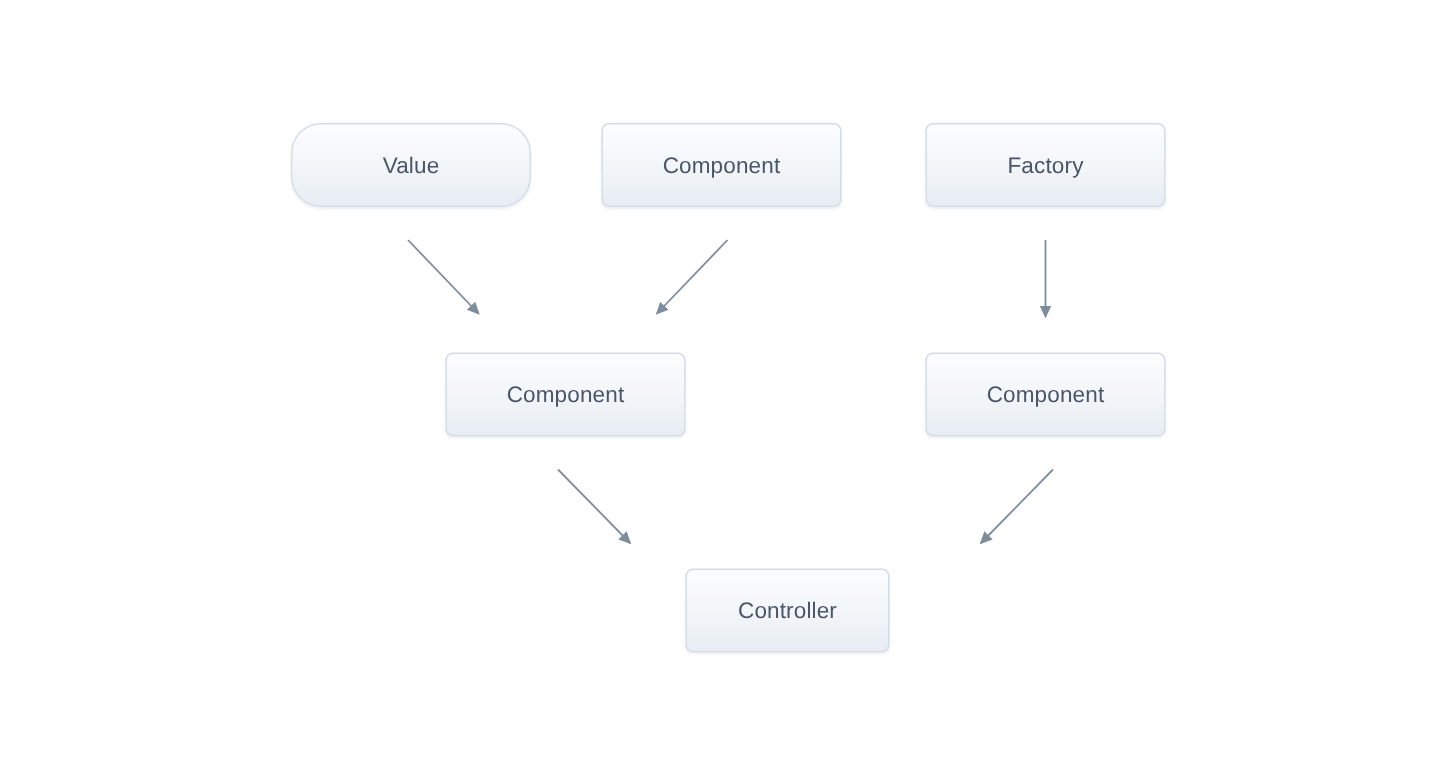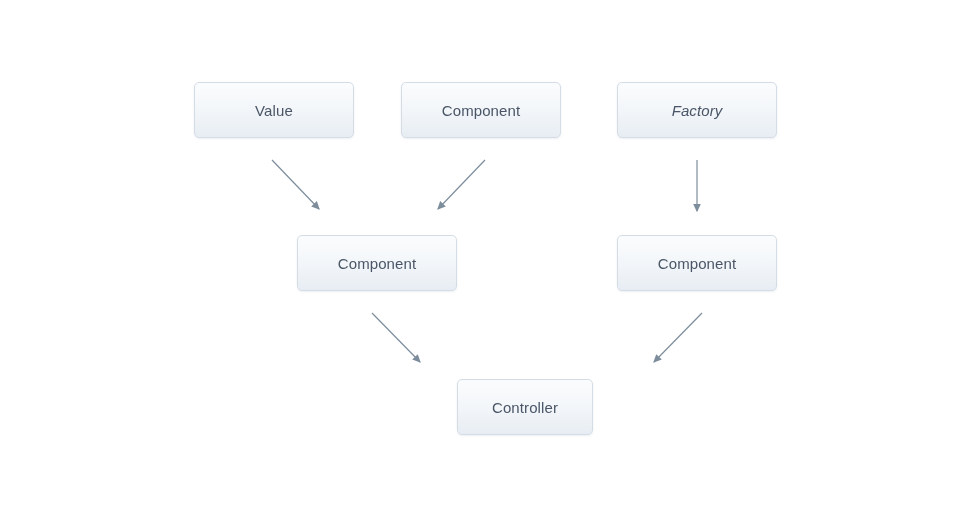--- a/index.html
+++ b/index.html
@@ -59,27 +59,27 @@
     <g id="edge-group">
         <line x1="272" y1="160" x2="319" y2="209" stroke="#7d8d9c" stroke-width="1.2" marker-end="url(#arrowhead)"></line>
         <line x1="485" y1="160" x2="438" y2="209" stroke="#7d8d9c" stroke-width="1.2" marker-end="url(#arrowhead)"></line>
         <line x1="697" y1="160" x2="697" y2="211" stroke="#7d8d9c" stroke-width="1.2" marker-end="url(#arrowhead)"></line>
         <line x1="372" y1="313" x2="420" y2="362" stroke="#7d8d9c" stroke-width="1.2" marker-end="url(#arrowhead)"></line>
         <line x1="702" y1="313" x2="654" y2="362" stroke="#7d8d9c" stroke-width="1.2" marker-end="url(#arrowhead)"></line>
       </g>
   </svg>
 
   <div id="node-group">
-      <div class="node-box" style="left: 194px; top: 82px; width: 160px; height: 56px;">
+      <div class="node-box" style="left: 194px; top: 82px; width: 160px; height: 56px; border-radius: 20px;">
         <span class="node-label">Value</span>
       </div>
       <div class="node-box" style="left: 401px; top: 82px; width: 160px; height: 56px;">
         <span class="node-label">Component</span>
       </div>
-      <div class="node-box" style="left: 617px; top: 82px; width: 160px; height: 56px; font-style: italic;">
+      <div class="node-box" style="left: 617px; top: 82px; width: 160px; height: 56px;">
         <span class="node-label">Factory</span>
       </div>
       <div class="node-box" style="left: 297px; top: 235px; width: 160px; height: 56px;">
         <span class="node-label">Component</span>
       </div>
       <div class="node-box" style="left: 617px; top: 235px; width: 160px; height: 56px;">
         <span class="node-label">Component</span>
       </div>
       <div class="node-box" style="left: 457px; top: 379px; width: 136px; height: 56px;">
         <span class="node-label">Controller</span>

